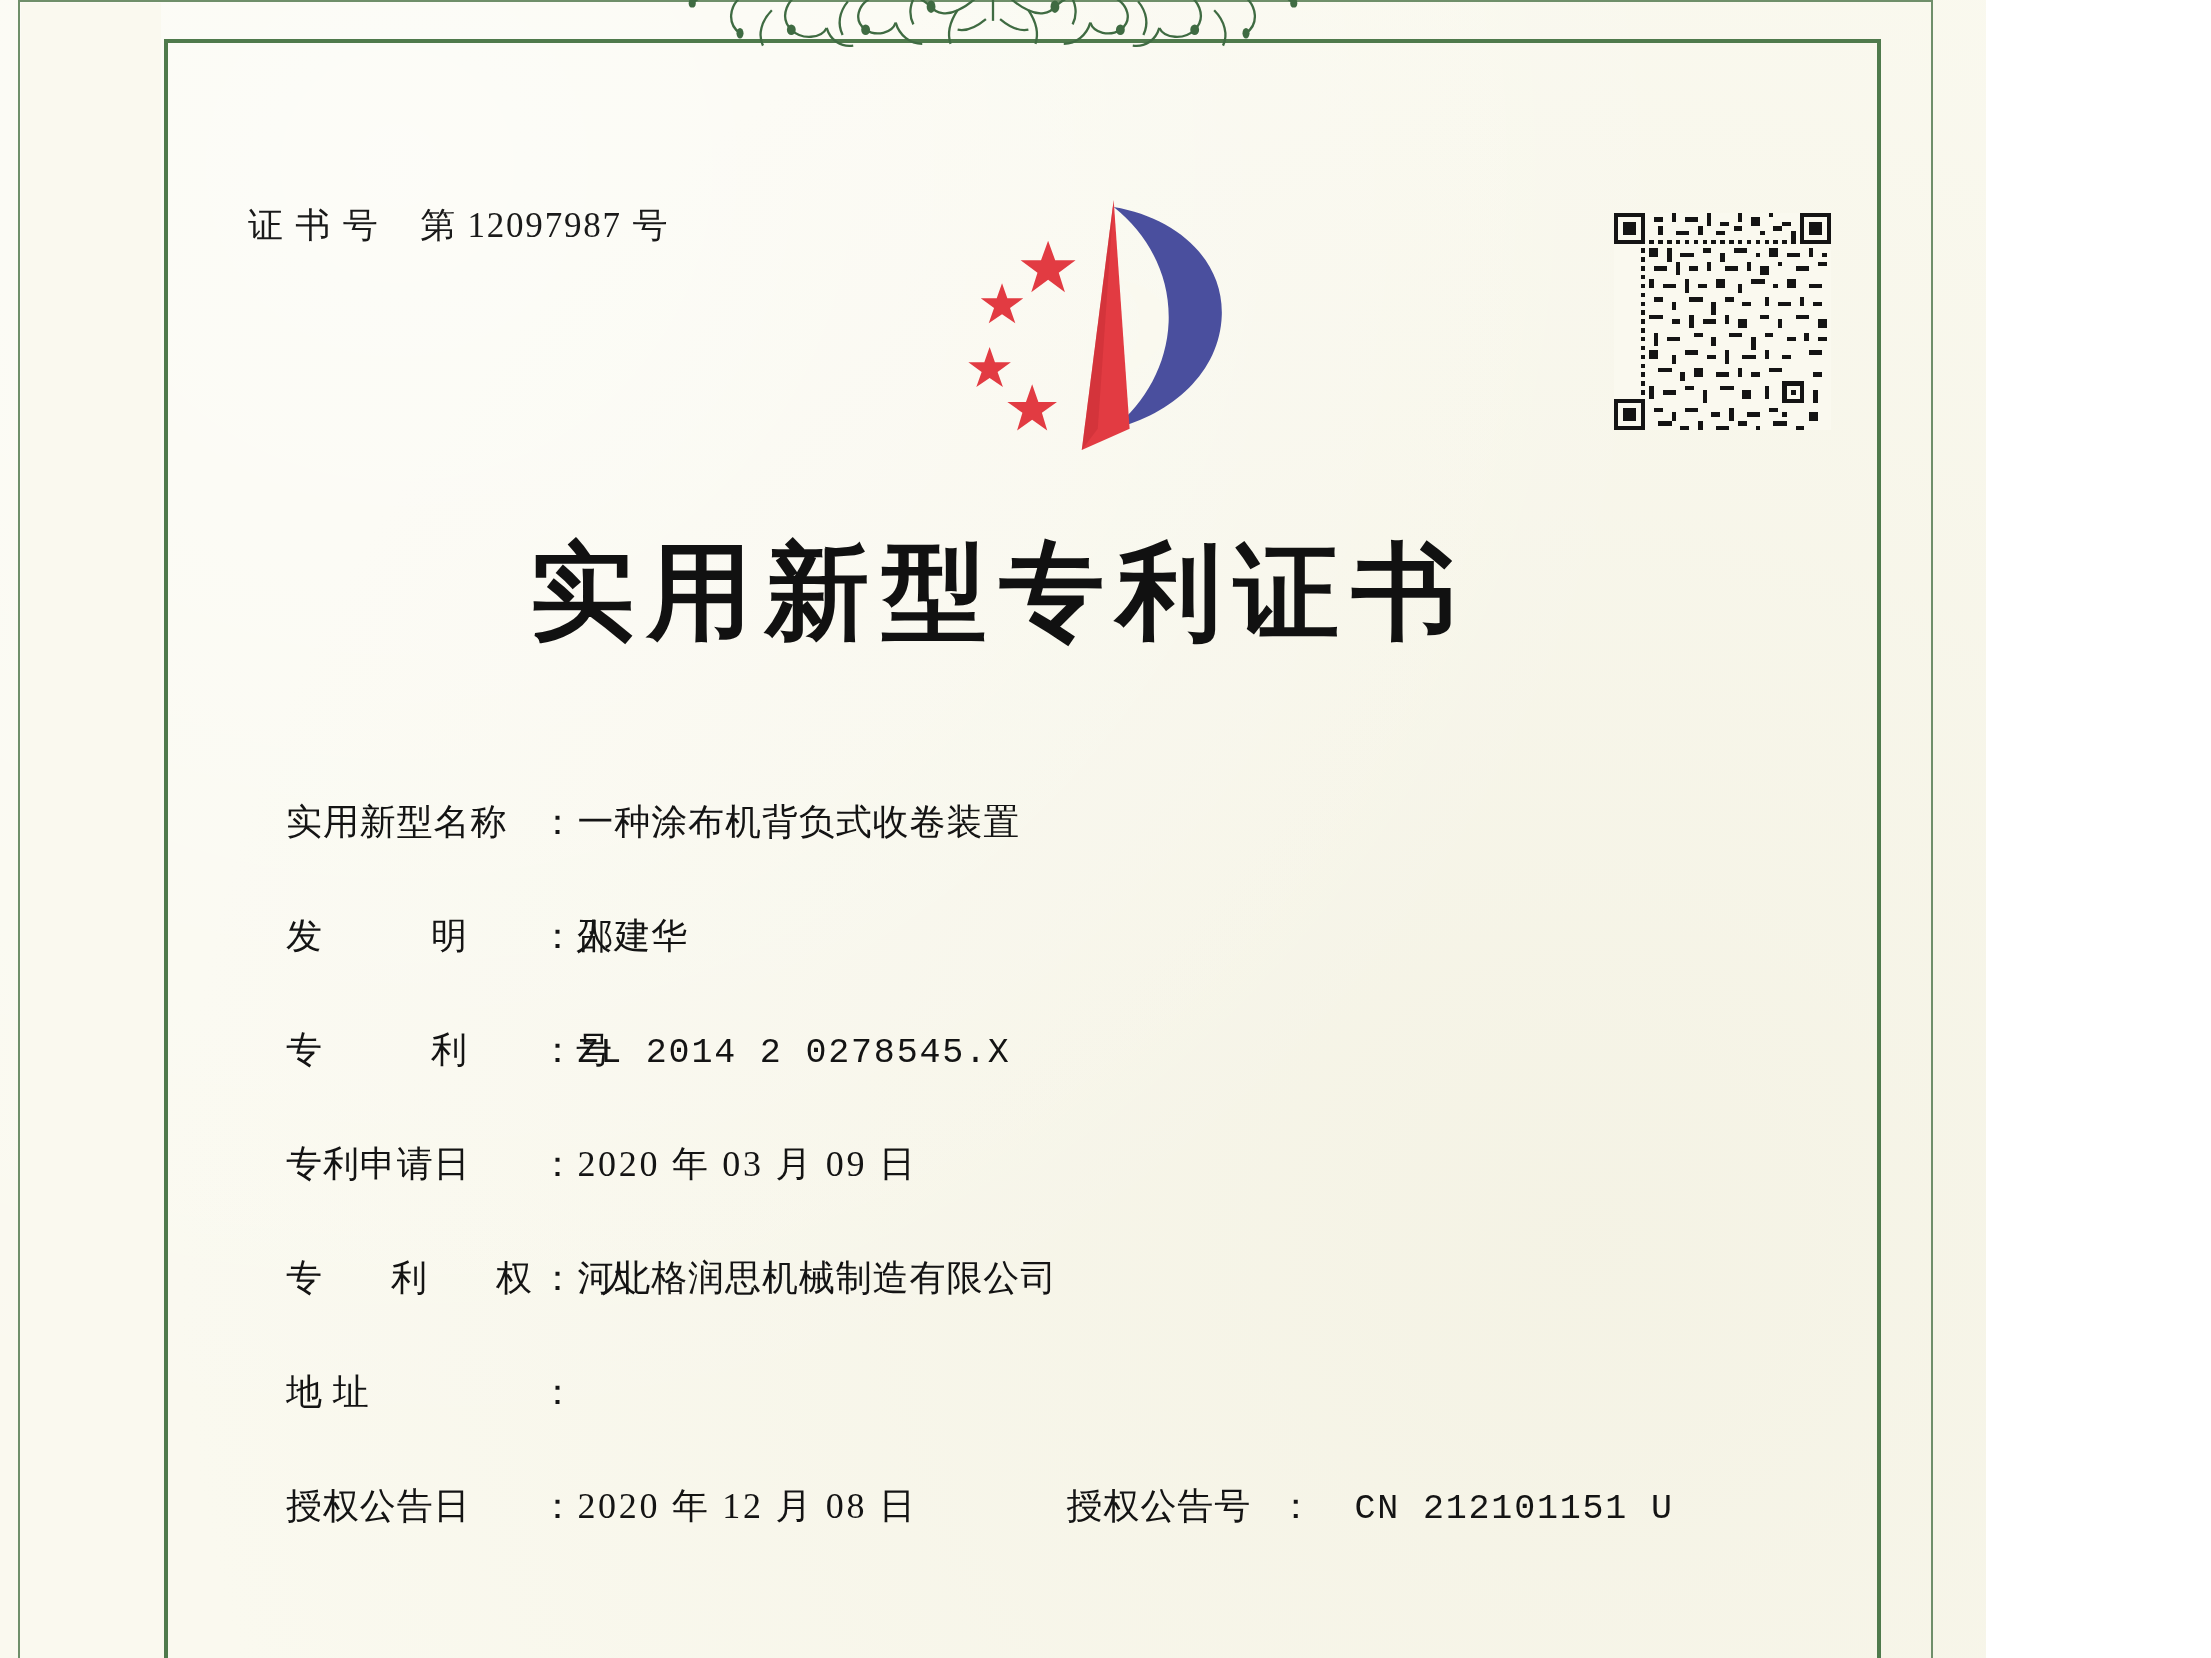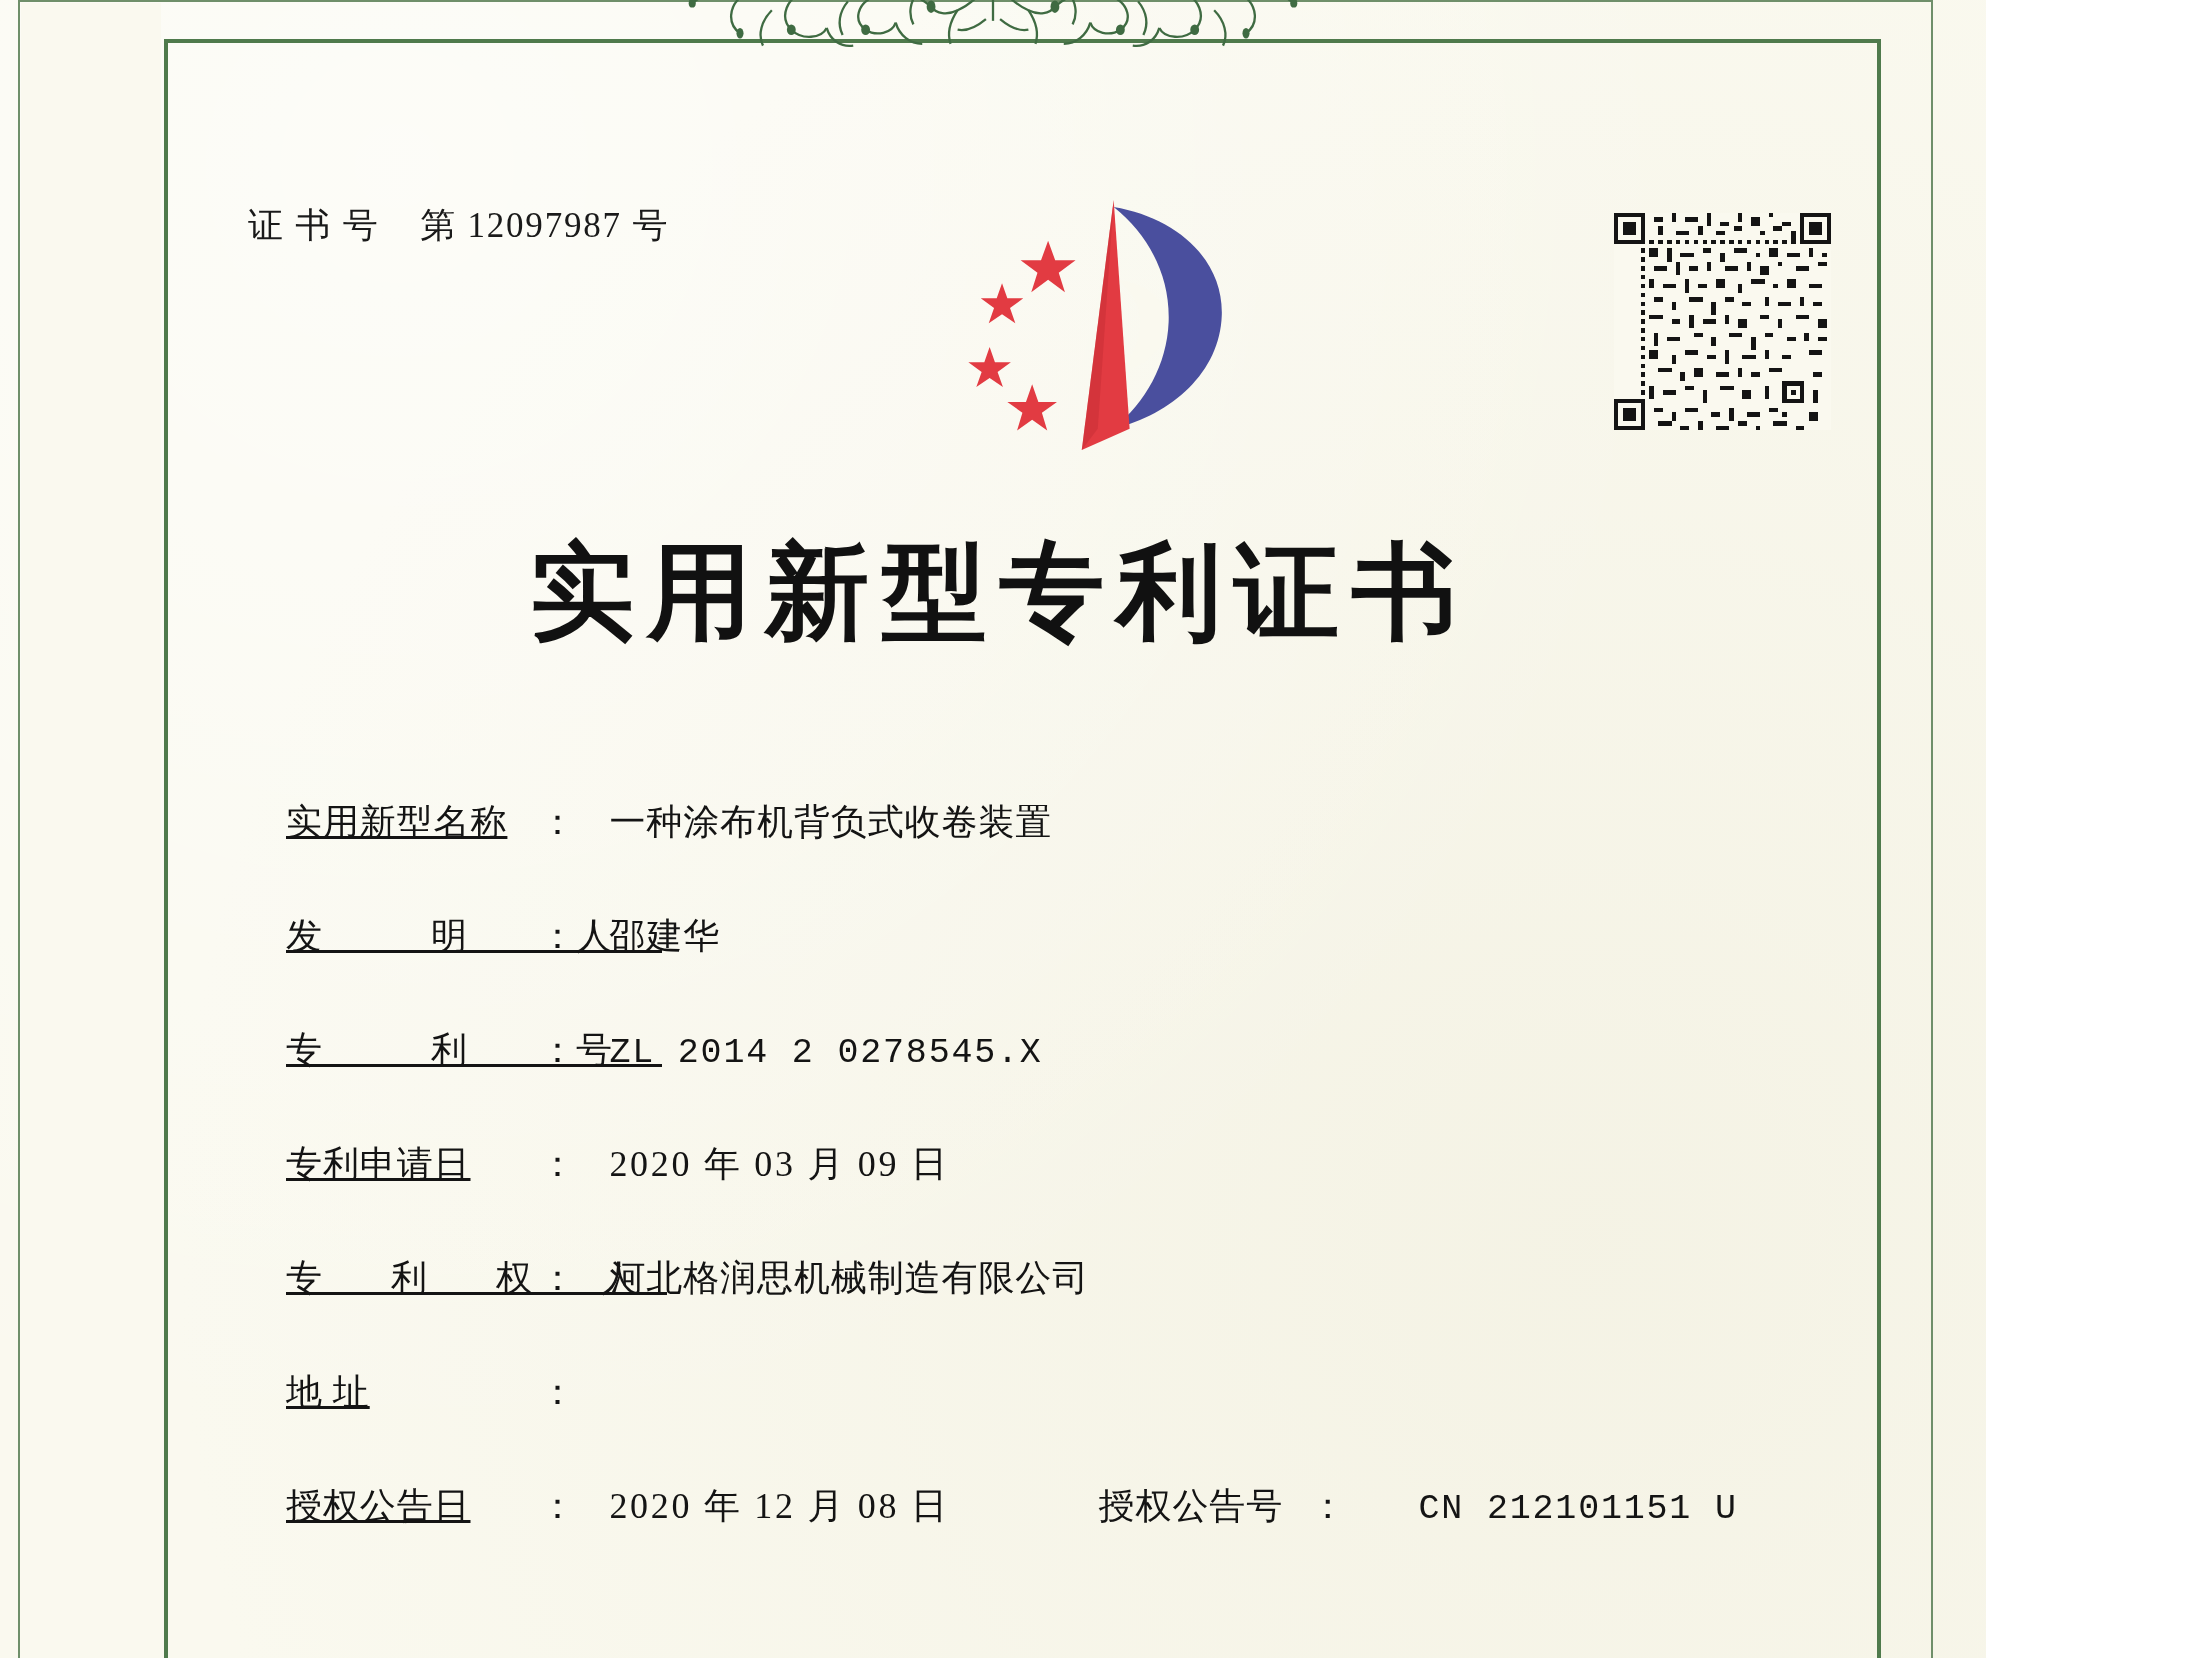--- a/index.html
+++ b/index.html
@@ -120,30 +120,28 @@
     align-items: baseline;
     margin-bottom: 65px;
     font-size: 36px;
     color: #141414;
     white-space: nowrap;
   }
   .label {
     display: inline-block;
     width: 266px;
     color: #141414;
-    text-decoration: underline;
   }
   .label.spread3 { letter-spacing: 30px; }
   .label.spread5 { letter-spacing: 50px; }
   .label.tight   { letter-spacing: 0.9px; }
   .colon { margin-left: -12.4px; margin-right: 1.8px; }
   .value {
     color: #141414;
     letter-spacing: 0.9px;
-    margin-left: 32px;
   }
   .value.mono {
     font-family: "Liberation Mono", monospace;
     letter-spacing: 1.8px;
     font-size: 35px;
   }
   .value.date {
     letter-spacing: 2.7px;
   }
   .row.split { justify-content: flex-start; }

